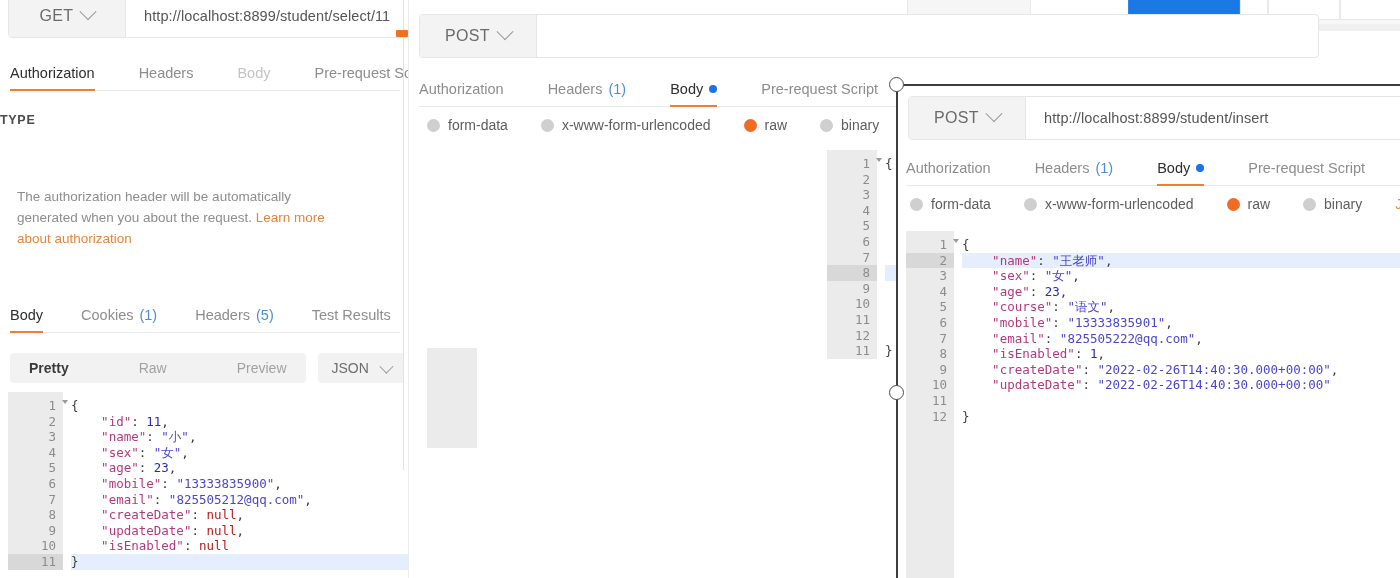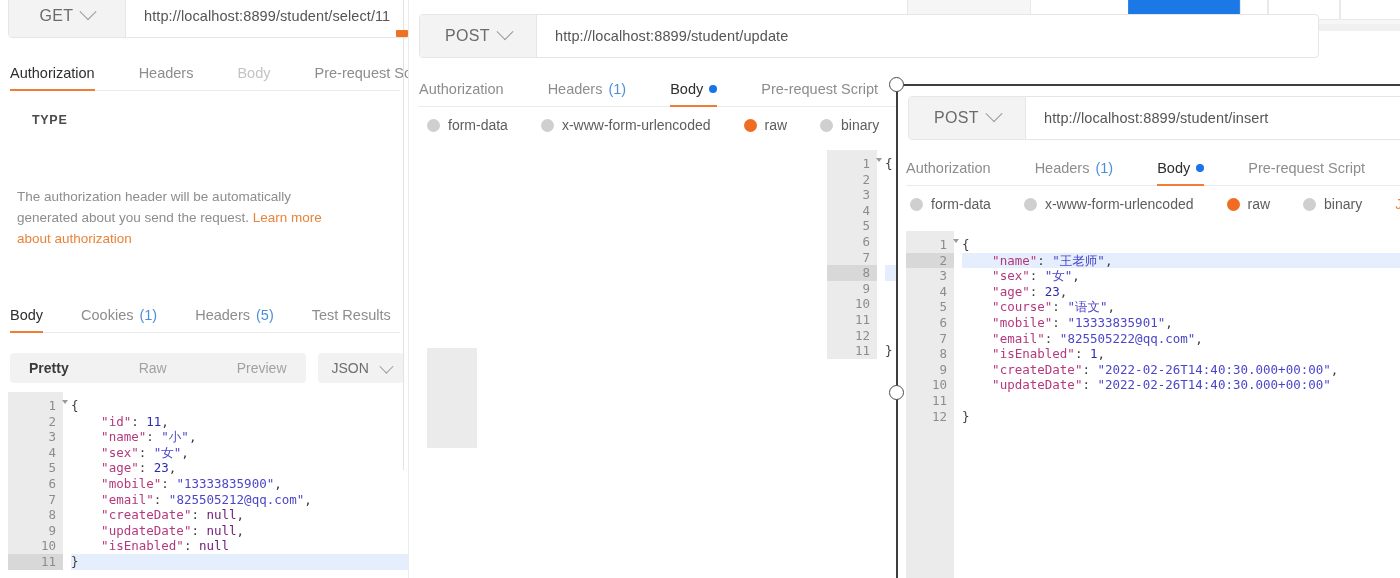--- a/index.html
+++ b/index.html
@@ -39,21 +39,21 @@
   .gutter div{height:15.6px;position:relative;}
   .gutter div.hl{background:#d8d8d8;margin-right:-7px;padding-right:7px;}
   .fold{position:absolute;right:-11px;top:1px;width:0;height:0;border-left:4px solid #9a9a9a;border-top:3px solid transparent;border-bottom:3px solid transparent;transform:rotate(90deg);}
   .code{padding:6px 0 0 8px;white-space:pre;flex:1;}
   .code div{height:15.6px;}
   .code div.hl{background:#e4eefc;}
   .punct{color:#3b3b3b;}
   .key{color:#b4397d;}
   .str{color:#4b46c9;}
   .num{color:#2a2ab5;}
-  .nul{color:#701a75;}
+  .nul{color:#b91c1c;}
 
   
   .restabs{display:flex;align-items:flex-end;height:32px;border-bottom:1px solid #eaeaea;}
   .restabs .rtab{margin-right:38px;font-size:14.5px;}
   .segwrap{display:flex;align-items:center;gap:12px;height:42px;}
   .seg{display:flex;background:#f2f2f2;border-radius:4px;overflow:hidden;height:30px;align-items:center;gap:32px;}
   .seg span{padding:0 19px;line-height:30px;font-size:14px;color:#a2a2a2;}
   .seg span.active{color:#3a3a3a;font-weight:bold;}
   .fmtsel{display:flex;align-items:center;gap:11px;background:#f2f2f2;border-radius:4px;height:30px;padding:0 14px;font-size:14px;color:#6d6d6d;}
   .fmtsel .chev{display:inline-block;width:9px;height:9px;border-right:1.5px solid #9a9a9a;border-bottom:1.5px solid #9a9a9a;transform:rotate(45deg) translateY(-2px);}
@@ -104,23 +104,23 @@
         <span>Headers</span>
       </div>
     <div class="rtab dim">
         <span>Body</span>
       </div>
     <div class="rtab">
         <span>Pre-request Script</span>
       </div>
   </div>
 
-  <div class="authtype-lbl" style="position:absolute;left:32px;top:113px;text-align:right;">TYPE</div>
+  <div class="authtype-lbl" style="position:absolute;left:0;top:113px;text-align:right;">TYPE</div>
   <div class="authnote" style="position:absolute;left:17px;top:186px;width:330px;">
-    <span>The authorization header will be automatically generated about you send the request. </span><a href="#">Learn more about authorization</a>
+    <span>The authorization header will be automatically generated when you about the request. </span><a href="#">Learn more about authorization</a>
   </div>
 
   <div class="restabs" style="position:absolute;left:10px;top:300px;width:390px;">
     <div class="rtab active">
         <span>Body</span>
       </div>
     <div class="rtab">
         <span>Cookies</span>
         <span class="cnt">(1)</span>
       </div>
@@ -171,21 +171,20 @@
 <div class="greyband" style="left:403px;top:0;width:1px;height:470px;background:#e2e2e2;"></div>
 <div class="orangechip" style="left:396px;top:30px;width:12px;height:7px;"></div>
 
 <div class="panel" style="left:408px;top:0;width:492px;height:578px;border-left:1px solid #ededed;">
 
   <div class="urlbar" style="position:absolute;left:10px;top:14px;width:900px;">
     <div class="method">
       <span>POST</span>
       <span class="chev"></span>
     </div>
-    <div class="urlval">http://localhost:8899/student/update</div>
   </div>
 
   <div class="reqtabs" style="position:absolute;left:10px;top:72px;width:900px;">
     <div class="rtab">
         <span>Authorization</span>
       </div>
     <div class="rtab">
         <span>Headers</span>
         <span class="cnt">(1)</span>
       </div>

